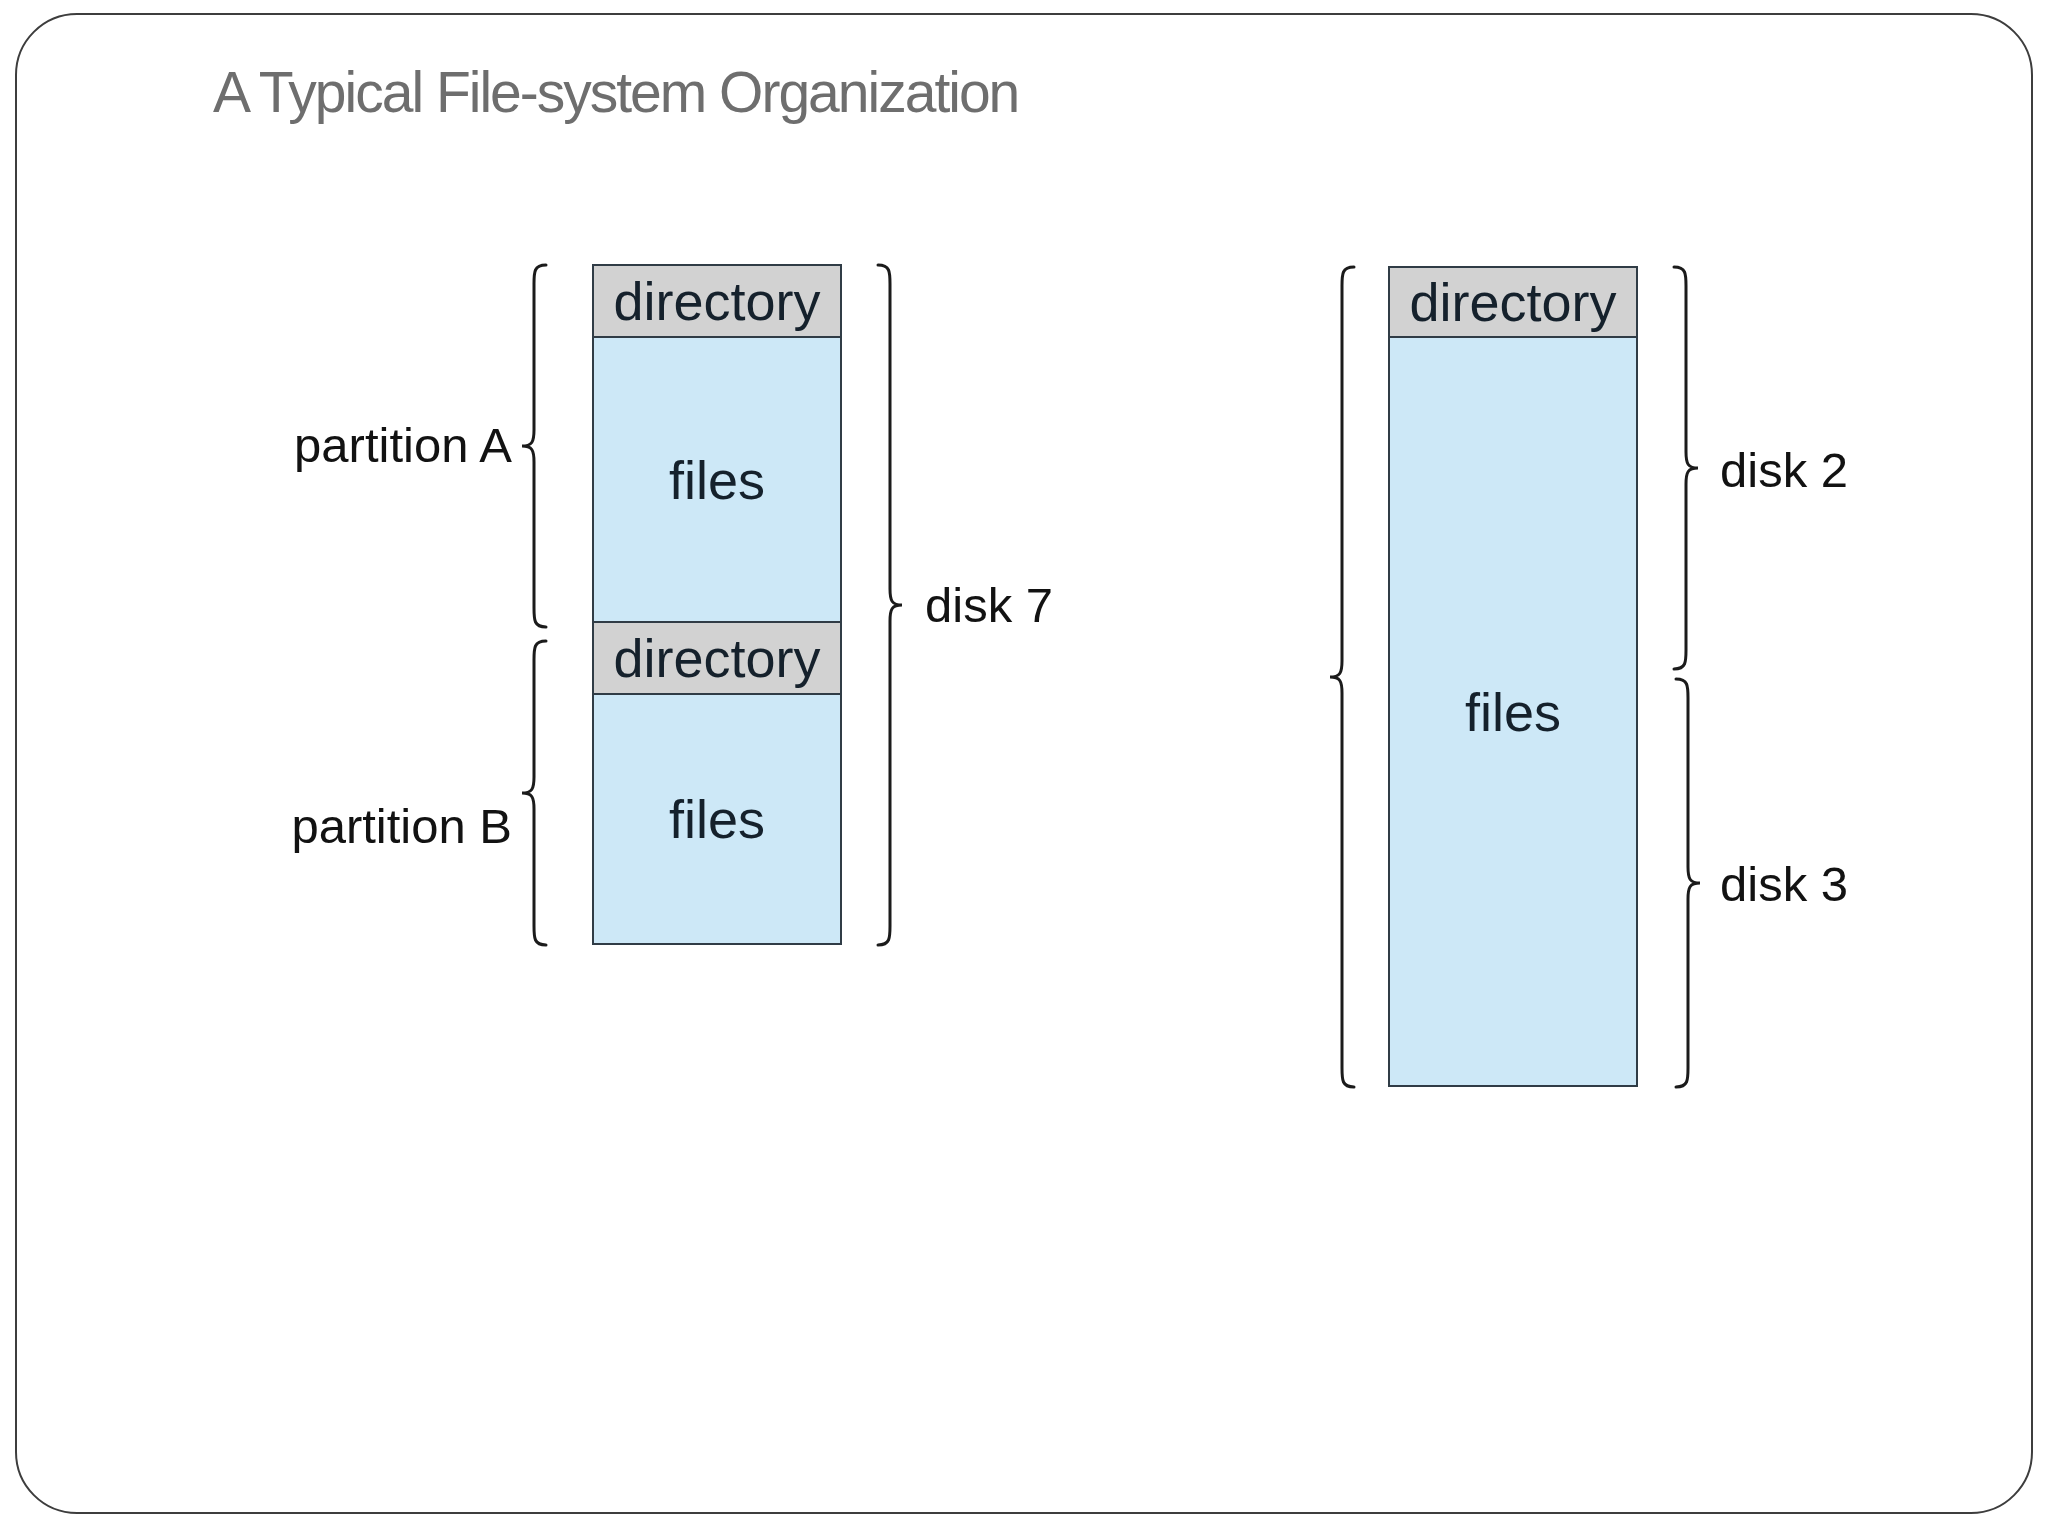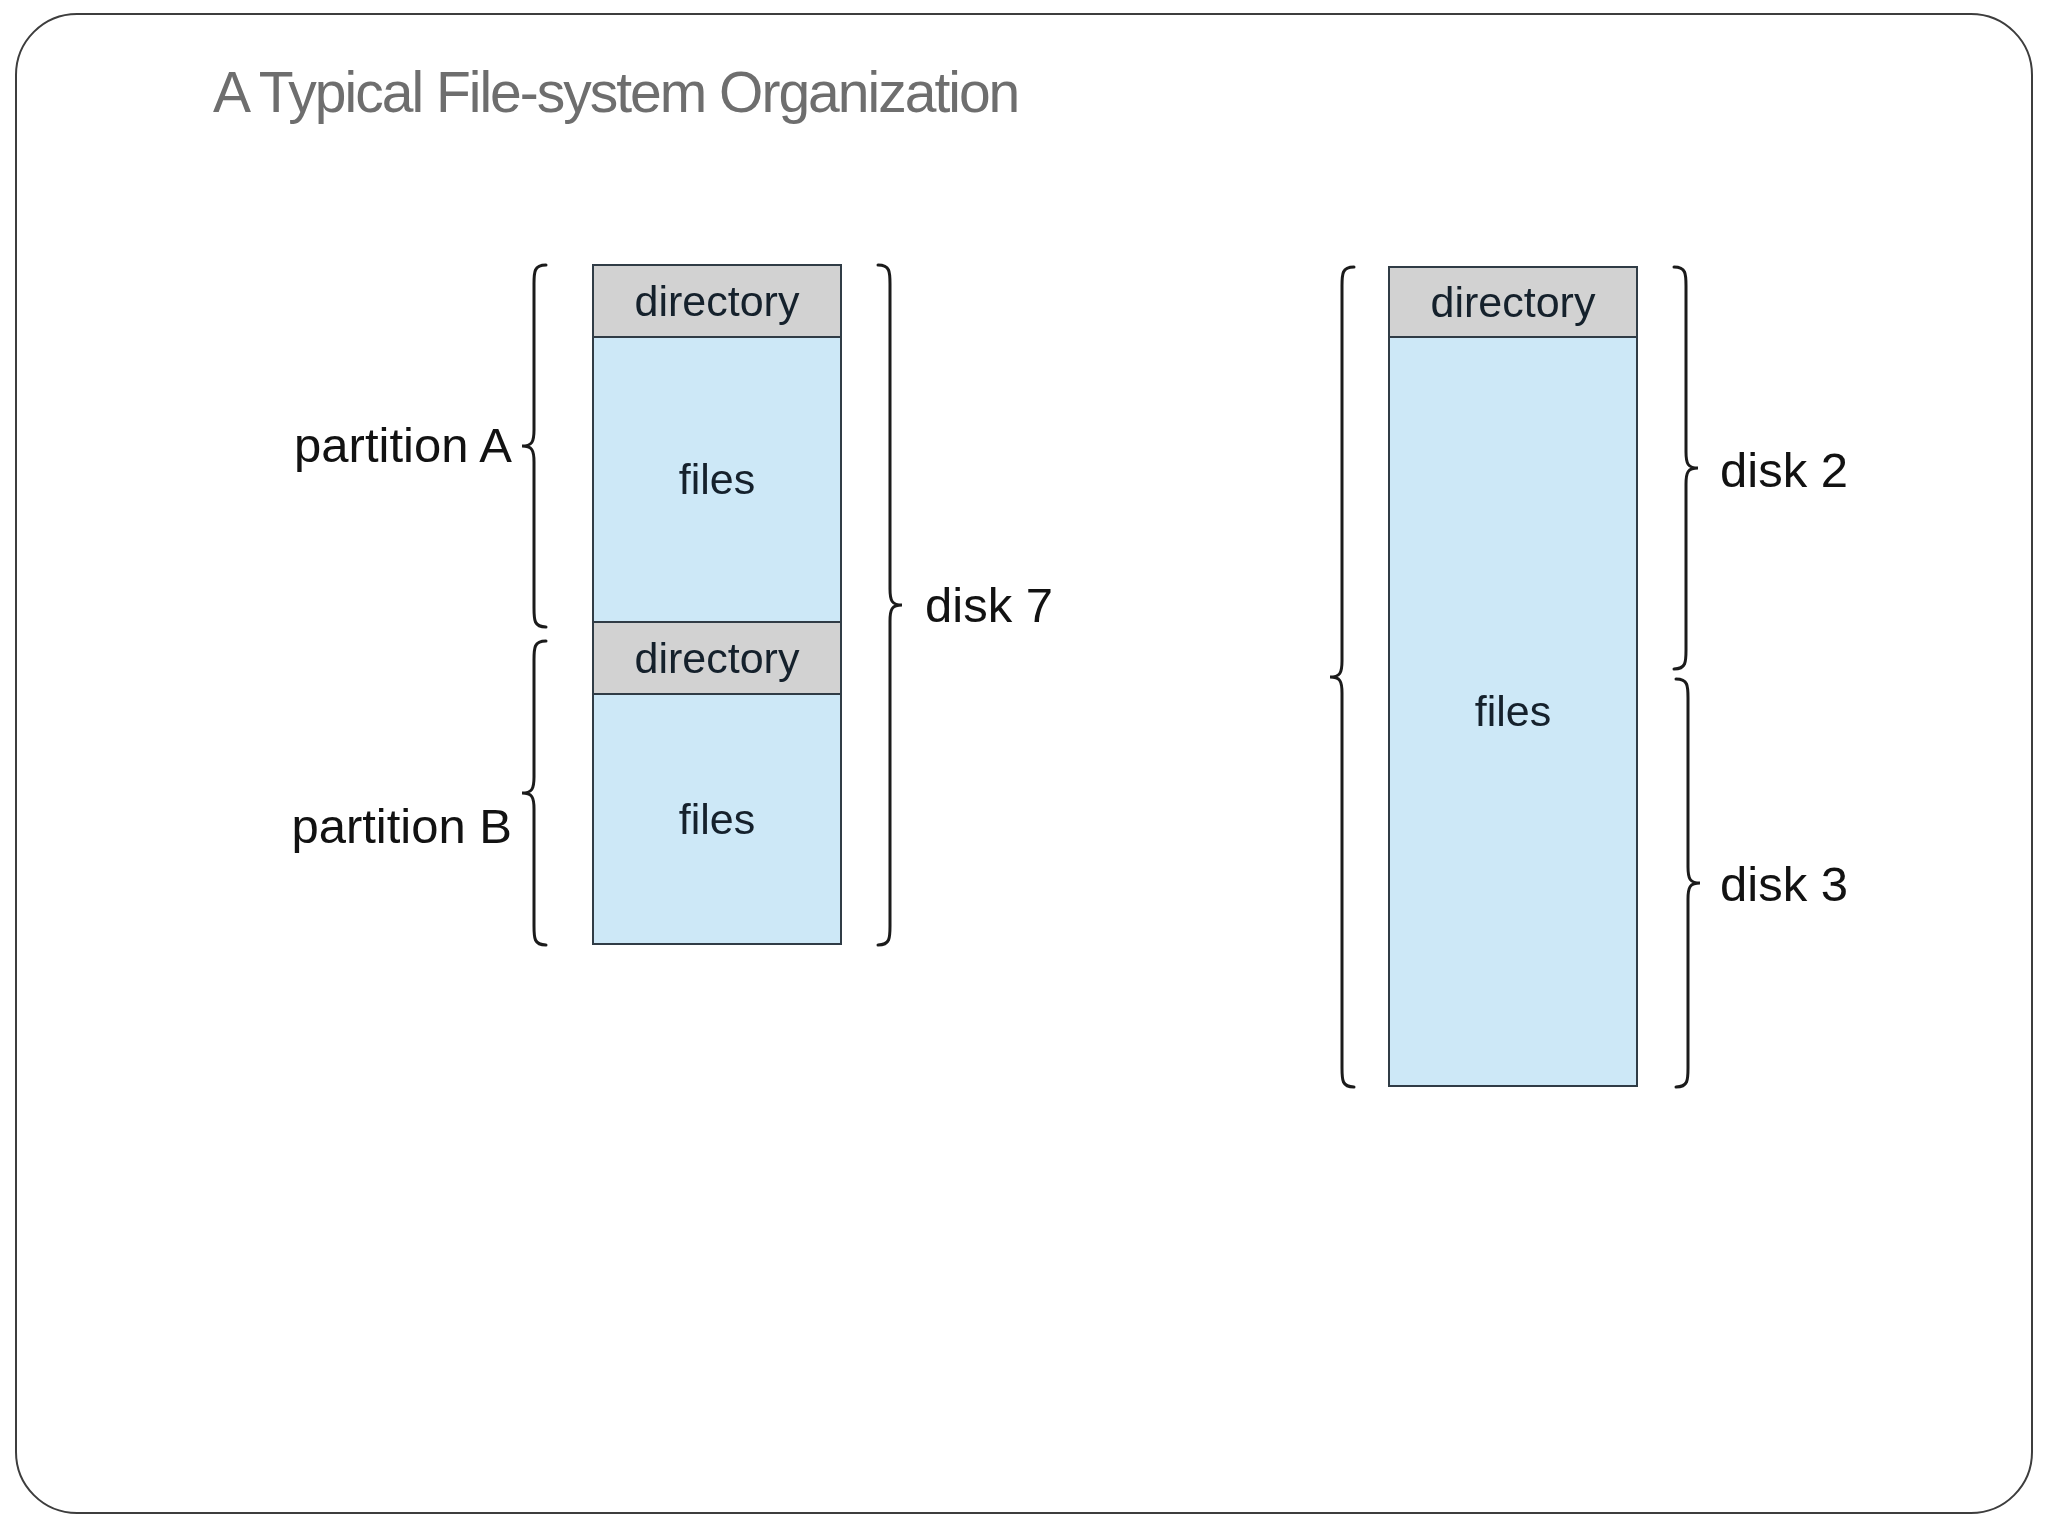--- a/index.html
+++ b/index.html
@@ -42,21 +42,21 @@
     display: flex;
     flex-direction: column;
   }
   .column.left { left: 592px; top: 264px; width: 250px; height: 681px; }
   .column.right { left: 1388px; top: 266px; width: 250px; height: 821px; }
   .segment {
     box-sizing: border-box;
     display: flex;
     align-items: center;
     justify-content: center;
-    font-size: 43px;
+    font-size: 54px;
     color: var(--box-text, #15212c);
   }
   .segment.directory { background: var(--directory-fill, #d2d2d2); border-bottom: 2px solid var(--box-border, #303c46); }
   .segment.files { background: var(--files-fill, #cde8f7); }
   .segment.files.divided { border-bottom: 2px solid var(--box-border, #303c46); }
   .seg-l-dir1 { height: 72px; }
   .seg-l-filesA { height: 285px; }
   .seg-l-dir2 { height: 72px; }
   .seg-l-filesB { flex: 1; }
   .seg-r-dir { height: 70px; }

